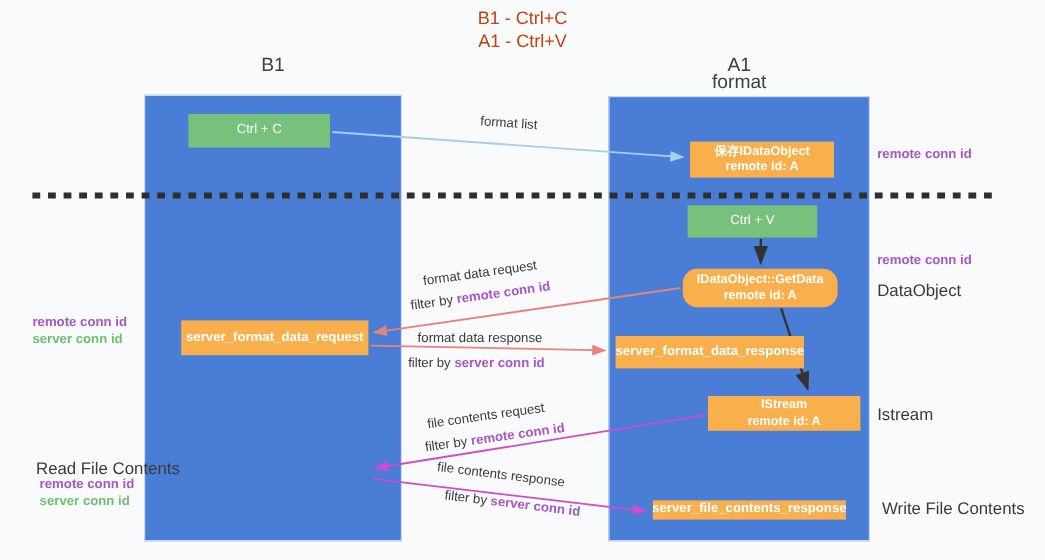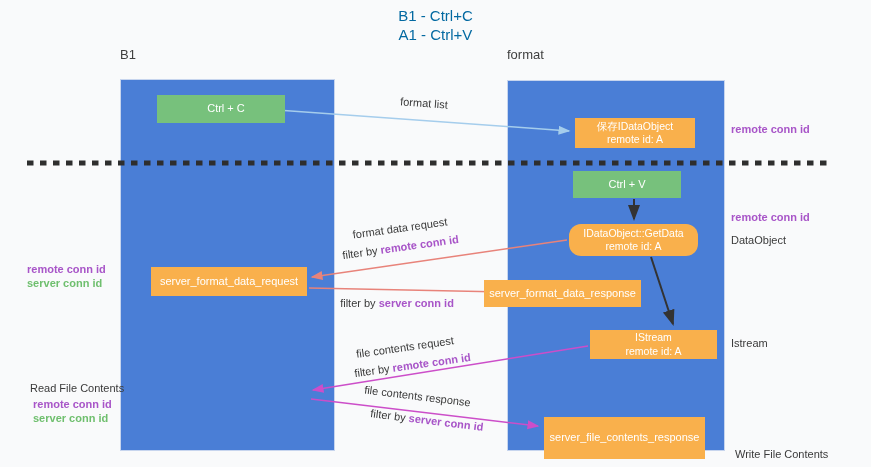--- a/index.html
+++ b/index.html
@@ -26,35 +26,35 @@
   }
   .node{
     position:absolute;
     display:flex;flex-direction:column;
     align-items:center;justify-content:center;
     color:#fff;
     text-align:center;
     z-index:2;
     line-height:1.25;
   }
-  .orange{background:#f9b04c;}
+  .orange{background:#f9b04c;font-weight:bold;}
   .green{background:#77c17c;}
   .one-line{font-size:11px;}
   .two-line{font-size:10.5px;}
   .title{
     position:absolute;left:0;top:6px;width:871px;
-    text-align:center;color:#0369a1;font-size:15px;line-height:19px;
+    text-align:center;color:#c2410c;font-size:15px;line-height:19px;
     z-index:2;
   }
   .lane-header{
-    position:absolute;color:#3f3f3f;
-    font-size:13px;line-height:14px;z-index:2;
+    position:absolute;text-align:center;color:#3f3f3f;
+    font-size:16px;line-height:14px;z-index:2;
   }
   .anno{
-    position:absolute;font-size:11px;color:#3a3a3a;z-index:2;white-space:nowrap;
+    position:absolute;font-size:14px;color:#3a3a3a;z-index:2;white-space:nowrap;
   }
   .purple{color:#a855c8;font-weight:bold;font-size:11px;}
   .greentx{color:#6fbf6e;font-weight:bold;font-size:11px;}
   .flow-label{
     position:absolute;z-index:2;font-size:11px;color:#3a3a3a;
     text-align:center;white-space:nowrap;
   }
   .flow-label .purple, .flow-label .greentx{font-size:11px;}
   .rot-ccw{transform:rotate(-8deg);}
   .rot-cw{transform:rotate(7deg);}
@@ -67,20 +67,21 @@
 
   <div class="title">
     <div>B1 - Ctrl+C</div>
     <div>A1 - Ctrl+V</div>
   </div>
 
   <div class="lane-header" style="left:120px;top:48px;width:215px;">
     <div>B1</div>
   </div>
   <div class="lane-header" style="left:507px;top:48px;width:218px;">
+    <div>A1</div>
     <div>format</div>
   </div>
 
   <div class="lane" style="left:120px;top:79px;width:215px;height:372px;"></div>
   <div class="lane" style="left:507px;top:80px;width:218px;height:371px;"></div>
 
   <svg id="arrow-layer">
     <defs>
       <marker id="m-blue" markerWidth="9" markerHeight="8" refX="7" refY="3" orient="auto">
         <path d="M0,0 L8,3 L0,6 z" fill="#a5cdec"></path>
@@ -106,21 +107,21 @@
 
     <line x1="567" y1="240" x2="312" y2="277" stroke-width="1.5" marker-end="url(#m-salmon)" stroke="#e8837a"></line>
 
     <line x1="309" y1="288" x2="504" y2="292" stroke-width="1.5" marker-end="url(#m-salmon)" stroke="#e8837a"></line>
 
     <line x1="588" y1="346" x2="313" y2="390" stroke-width="1.5" marker-end="url(#m-magenta)" stroke="#cc4ec9"></line>
 
     <line x1="311" y1="399" x2="538" y2="426" stroke-width="1.5" marker-end="url(#m-magenta)" stroke="#cc4ec9"></line>
   </svg>
 
-  <div class="node green one-line" style="left:157px;top:95px;width:118px;height:28px;padding-left:10px;">
+  <div class="node green one-line" style="left:157px;top:95px;width:118px;height:28px;">
     <span>Ctrl + C</span>
   </div>
 
   <div class="node orange two-line" style="left:575px;top:118px;width:120px;height:30px;">
     <span>保存IDataObject</span>
     <span>remote id: A</span>
   </div>
 
   <div class="node green one-line" style="left:573px;top:171px;width:108px;height:27px;">
     <span>Ctrl + V</span>
@@ -128,42 +129,43 @@
 
   <div class="node orange two-line" style="left:569px;top:224px;width:129px;height:32px;border-radius:12px;">
     <span>IDataObject::GetData</span>
     <span>remote id: A</span>
   </div>
 
   <div class="node orange one-line" style="left:151px;top:267px;width:156px;height:29px;">
     <span>server_format_data_request</span>
   </div>
 
-  <div class="node orange one-line" style="left:484px;top:280px;width:157px;height:27px;">
+  <div class="node orange one-line" style="left:513px;top:280px;width:157px;height:27px;">
     <span>server_format_data_response</span>
   </div>
 
   <div class="node orange two-line" style="left:590px;top:330px;width:127px;height:29px;">
     <span>IStream</span>
     <span>remote id: A</span>
   </div>
 
 
-  <div class="node orange one-line" style="left:544px;top:417px;width:161px;height:42px;">
+  <div class="node orange one-line" style="left:544px;top:417px;width:161px;height:16px;">
     <span>server_file_contents_response</span>
   </div>
 
   <div class="flow-label rot-slight" style="left:374px;top:97px;width:100px;">format list</div>
 
   <div class="flow-label rot-ccw" style="left:330px;top:222px;width:140px;">format data request</div>
   <div class="flow-label rot-ccw" style="left:318px;top:241px;width:165px;">
     <span>filter by</span>
     <span class="purple">remote conn id</span>
   </div>
 
+  <div class="flow-label" style="left:330px;top:276px;width:140px;">format data response</div>
   <div class="flow-label" style="left:322px;top:297px;width:150px;">
     <span>filter by</span>
     <span class="purple">server conn id</span>
   </div>
 
   <div class="flow-label rot-ccw" style="left:335px;top:341px;width:140px;">file contents request</div>
   <div class="flow-label rot-ccw" style="left:330px;top:359px;width:165px;">
     <span>filter by</span>
     <span class="purple">remote conn id</span>
   </div>
@@ -171,21 +173,21 @@
   <div class="flow-label rot-cw" style="left:345px;top:390px;width:145px;">file contents response</div>
   <div class="flow-label rot-cw" style="left:352px;top:414px;width:150px;">
     <span>filter by</span>
     <span class="purple">server conn id</span>
   </div>
 
   <div class="anno purple" style="left:731px;top:123px;">remote conn id</div>
   <div class="anno purple" style="left:731px;top:211px;">remote conn id</div>
   <div class="anno" style="left:731px;top:234px;">DataObject</div>
   <div class="anno" style="left:731px;top:337px;">Istream</div>
-  <div class="anno" style="left:735px;top:448px;">Write File Contents</div>
+  <div class="anno" style="left:735px;top:415px;">Write File Contents</div>
 
   <div class="anno purple" style="left:27px;top:263px;">remote conn id</div>
   <div class="anno greentx" style="left:27px;top:277px;">server conn id</div>
   <div class="anno" style="left:30px;top:382px;">Read File Contents</div>
   <div class="anno purple" style="left:33px;top:398px;">remote conn id</div>
   <div class="anno greentx" style="left:33px;top:412px;">server conn id</div>
 
 </div>
 
 </body></html>

